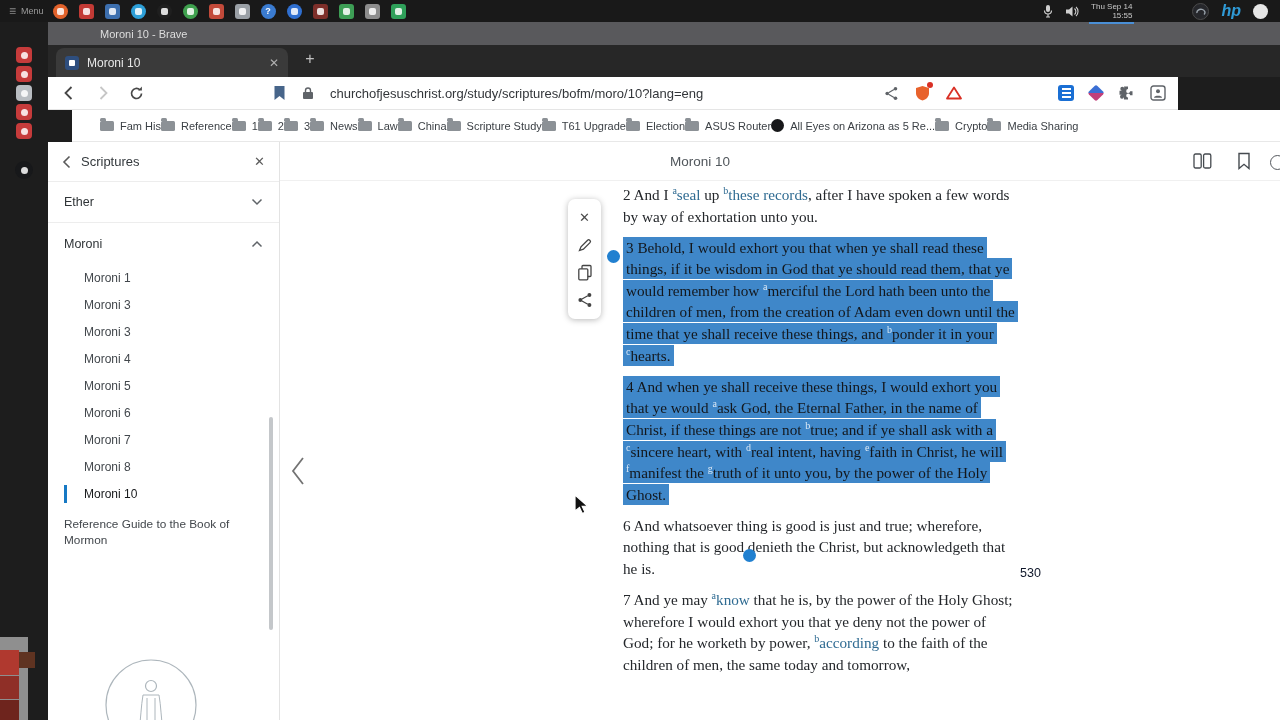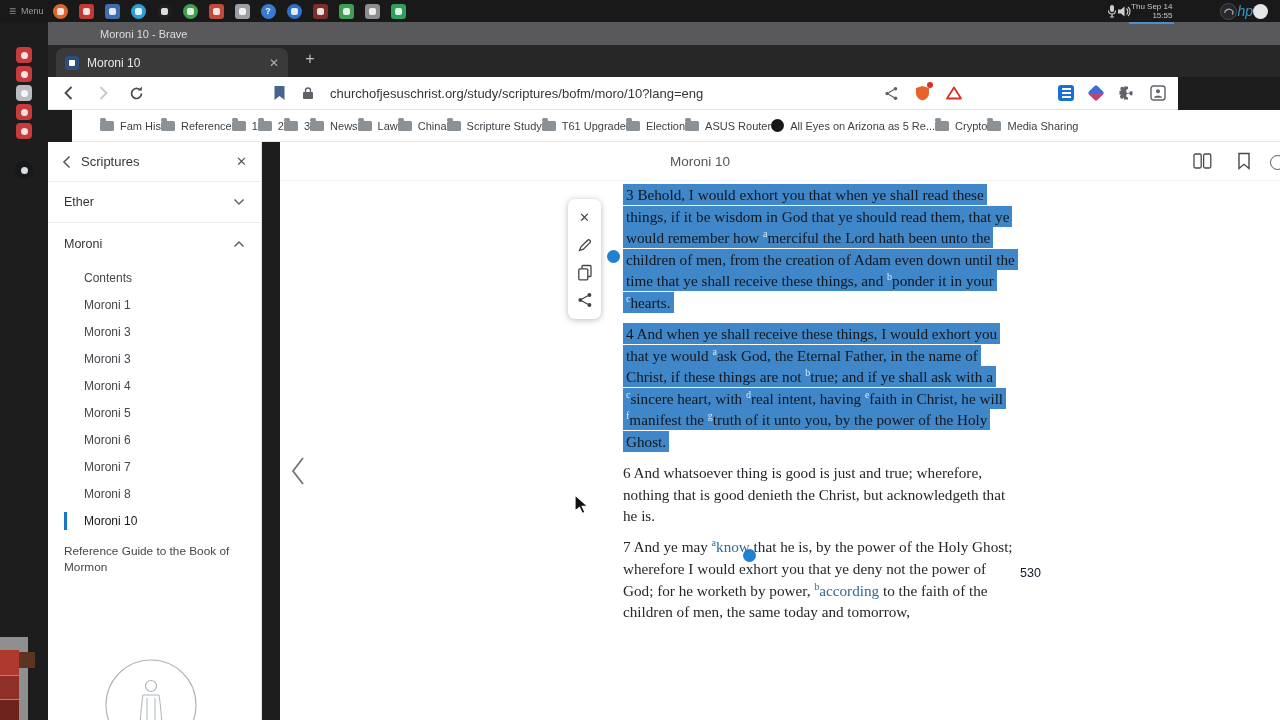--- a/index.html
+++ b/index.html
@@ -8,25 +8,25 @@
   .abs { position:absolute; }
 
   
   #sysbar { left:0; top:0; width:1280px; height:22px; background:#191919; display:flex; align-items:center; z-index:30; }
   #sysbar .menu { display:flex; align-items:center; gap:5px; padding:0 9px; font-size:9px; color:#9a9a9a; }
   #sysbar .menu .burger { font-size:12px; color:#8a8a8a; line-height:1; }
   .appicons { display:flex; gap:11px; align-items:center; }
   .appicon { width:15px; height:15px; border-radius:50%; display:flex; align-items:center; justify-content:center; font-size:9px; font-weight:bold; color:#fff; }
   .appicon.sq { border-radius:3px; }
   .appicon i { width:7px; height:7px; background:rgba(255,255,255,.85); border-radius:2px; display:block; }
-  #tray { margin-left:auto; display:flex; align-items:center; padding-right:12px; }
+  #tray { margin-left:auto; display:flex; align-items:center; gap:12px; padding-right:12px; }
   .clock { text-align:right; font-size:8px; line-height:9px; color:#c9c9c9; position:relative; }
   .clock .underline { position:absolute; left:-2px; right:-2px; bottom:-4px; height:2px; background:#4a8fd6; }
   .swirl { width:17px; height:17px; border-radius:50%; background:#26272b; border:1px solid #4a4a4a; margin-left:48px; display:flex; align-items:center; justify-content:center; }
-  .hp { font-weight:normal; font-style:italic; color:#2f9ad6; font-size:14px; }
+  .hp { font-weight:bold; font-style:italic; color:#2f9ad6; font-size:16px; }
   .whitedot { width:15px; height:15px; border-radius:50%; background:#e6e6e6; }
 
   
   #dock { left:0; top:22px; width:48px; height:698px; }
   .dockicon { width:16px; height:16px; border-radius:4px; margin:0 auto 3px auto; display:flex; align-items:center; justify-content:center; }
   .dockicon i { width:7px; height:7px; background:rgba(255,255,255,.85); border-radius:50%; display:block; }
   .dockicon.round { border-radius:50%; width:18px; height:18px; margin-top:22px; }
   #dock-stack { padding-top:25px; }
   .frag { position:absolute; }
 
@@ -50,21 +50,21 @@
   .gem { width:12px; height:12px; transform:rotate(45deg); background:linear-gradient(135deg,#3b6fd4 50%,#c2407a 50%); border-radius:2px; }
   .ext-spacer { width:64px; }
 
   #bookmarksbar { left:48px; top:110px; width:1232px; height:32px; background:#fff; border-bottom:1px solid #e8e8e8; display:flex; align-items:center; padding:0 28px; font-size:11px; color:#3a3f44; overflow:hidden;margin-left:24px; }
   .bm { display:flex; align-items:center; gap:6px; white-space:nowrap; }
   .bm-folder { width:14px; height:10px; background:#8c9196; border-radius:1.5px; position:relative; flex:none; }
   .bm-folder::before { content:""; position:absolute; top:-3px; left:0; width:6px; height:3px; background:#8c9196; border-radius:1.5px 1.5px 0 0; }
   .bm-site { width:13px; height:13px; border-radius:50%; flex:none; }
 
   
-  #sidebar { left:48px; top:142px; width:214px; height:578px; background:#fff; border-right:1px solid #e3e3e3; overflow:hidden; }
+  #sidebar { left:48px; top:142px; width:232px; height:578px; background:#fff; border-right:1px solid #e3e3e3; overflow:hidden; }
   .sb-header { height:40px; border-bottom:1px solid #ededed; display:flex; align-items:center; padding:0 14px; gap:10px; }
   .sb-title { font-size:13px; color:#33383c; }
   .sb-close { margin-left:auto; color:#5a5a5a; font-size:13px; }
   .sb-section { height:41px; display:flex; align-items:center; padding:0 16px; font-size:12.5px; color:#2f3437; }
   .sb-section.bordered { border-bottom:1px solid #ededed; }
   .sb-section .chev { margin-left:auto; display:flex; }
   .chapter { height:27px; display:flex; align-items:center; padding-left:36px; font-size:12px; color:#42474c; position:relative; }
   .chapter.sel { color:#17191b; }
   .chapter.sel::before { content:""; position:absolute; left:16px; top:4.5px; width:3px; height:18px; background:#1779c4; }
   .sb-extra { padding:9px 16px; font-size:11.8px; line-height:16px; color:#42474c; }
@@ -364,23 +364,20 @@
   <div class="sb-section">
     <span>Moroni</span>
     <span class="chev">
         <svg width="12" height="8">
           <path d="M1.5,6.5 L6,2 L10.5,6.5" stroke="#5f6368" stroke-width="1.5" fill="none"></path>
         </svg>
       </span>
   </div>
   <div id="chapter-list">
       <div class="chapter">
-        <span>Contents</span>
-      </div>
-      <div class="chapter">
         <span>Moroni 1</span>
       </div>
       <div class="chapter">
         <span>Moroni 3</span>
       </div>
       <div class="chapter">
         <span>Moroni 3</span>
       </div>
       <div class="chapter">
         <span>Moroni 4</span>
@@ -422,20 +419,21 @@
       </svg>
     </span>
   <span class="hicon" style="left:957px;top:10px;">
       <svg width="14" height="18">
         <path d="M2,1.5 h10 v15 l-5,-4.2 l-5,4.2 Z" fill="none" stroke="#454a4f" stroke-width="1.4"></path>
       </svg>
     </span>
   <span class="partial-icon"></span>
 
   <div id="article">
+      <p class="verse"><span class="sel-wrap"><span class="vnum">2 </span><span>And I </span><sup class="fn-sup">a</sup><span class="fn-link">seal</span><span> up </span><sup class="fn-sup">b</sup><span class="fn-link">these records</span><span>, after I have spoken a few words by way of exhortation unto you.</span></span></p>
       <p class="verse selected"><span class="sel-wrap"><span class="vnum">3 </span><span>Behold, I would exhort you that when ye shall read these things, if it be wisdom in God that ye should read them, that ye would remember how </span><sup class="fn-sup">a</sup><span class="fn-link">merciful</span><span> the Lord hath been unto the children of men, from the creation of Adam even down until the time that ye shall receive these things, and </span><sup class="fn-sup">b</sup><span class="fn-link">ponder</span><span> it in your </span><sup class="fn-sup">c</sup><span class="fn-link">hearts</span><span>.</span></span></p>
       <p class="verse selected"><span class="sel-wrap"><span class="vnum">4 </span><span>And when ye shall receive these things, I would exhort you that ye would </span><sup class="fn-sup">a</sup><span class="fn-link">ask</span><span> God, the Eternal Father, in the name of Christ, if these things are not </span><sup class="fn-sup">b</sup><span class="fn-link">true</span><span>; and if ye shall ask with a </span><sup class="fn-sup">c</sup><span class="fn-link">sincere</span><span> heart, with </span><sup class="fn-sup">d</sup><span class="fn-link">real</span><span> intent, having </span><sup class="fn-sup">e</sup><span class="fn-link">faith</span><span> in Christ, he will </span><sup class="fn-sup">f</sup><span class="fn-link">manifest</span><span> the </span><sup class="fn-sup">g</sup><span class="fn-link">truth</span><span> of it unto you, by the power of the Holy Ghost.</span></span></p>
       <p class="verse"><span class="sel-wrap"><span class="vnum">6 </span><span>And whatsoever thing is good is just and true; wherefore, nothing that is good denieth the Christ, but acknowledgeth that he is.</span></span></p>
       <p class="verse"><span class="sel-wrap"><span class="vnum">7 </span><span>And ye may </span><sup class="fn-sup">a</sup><span class="fn-link">know</span><span> that he is, by the power of the Holy Ghost; wherefore I would exhort you that ye deny not the power of God; for he worketh by power, </span><sup class="fn-sup">b</sup><span class="fn-link">according</span><span> to the faith of the children of men, the same today and tomorrow,</span></span></p>
     </div>
 
   <div class="sel-toolbar">
     <span class="tbtn">✕</span>
     <span class="tbtn">
         <svg width="16" height="16">

